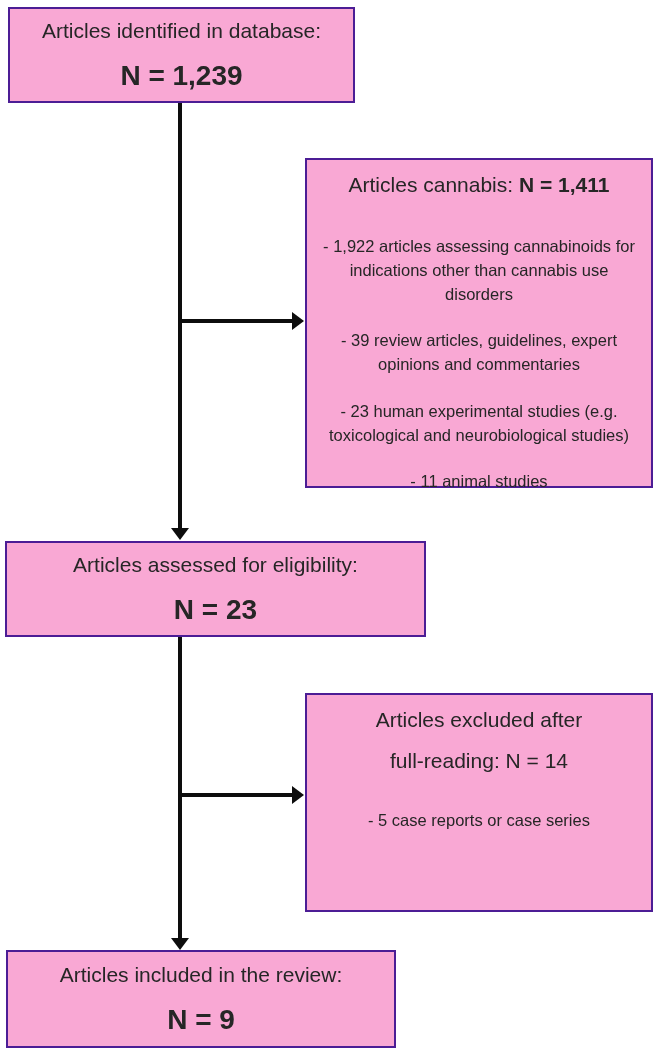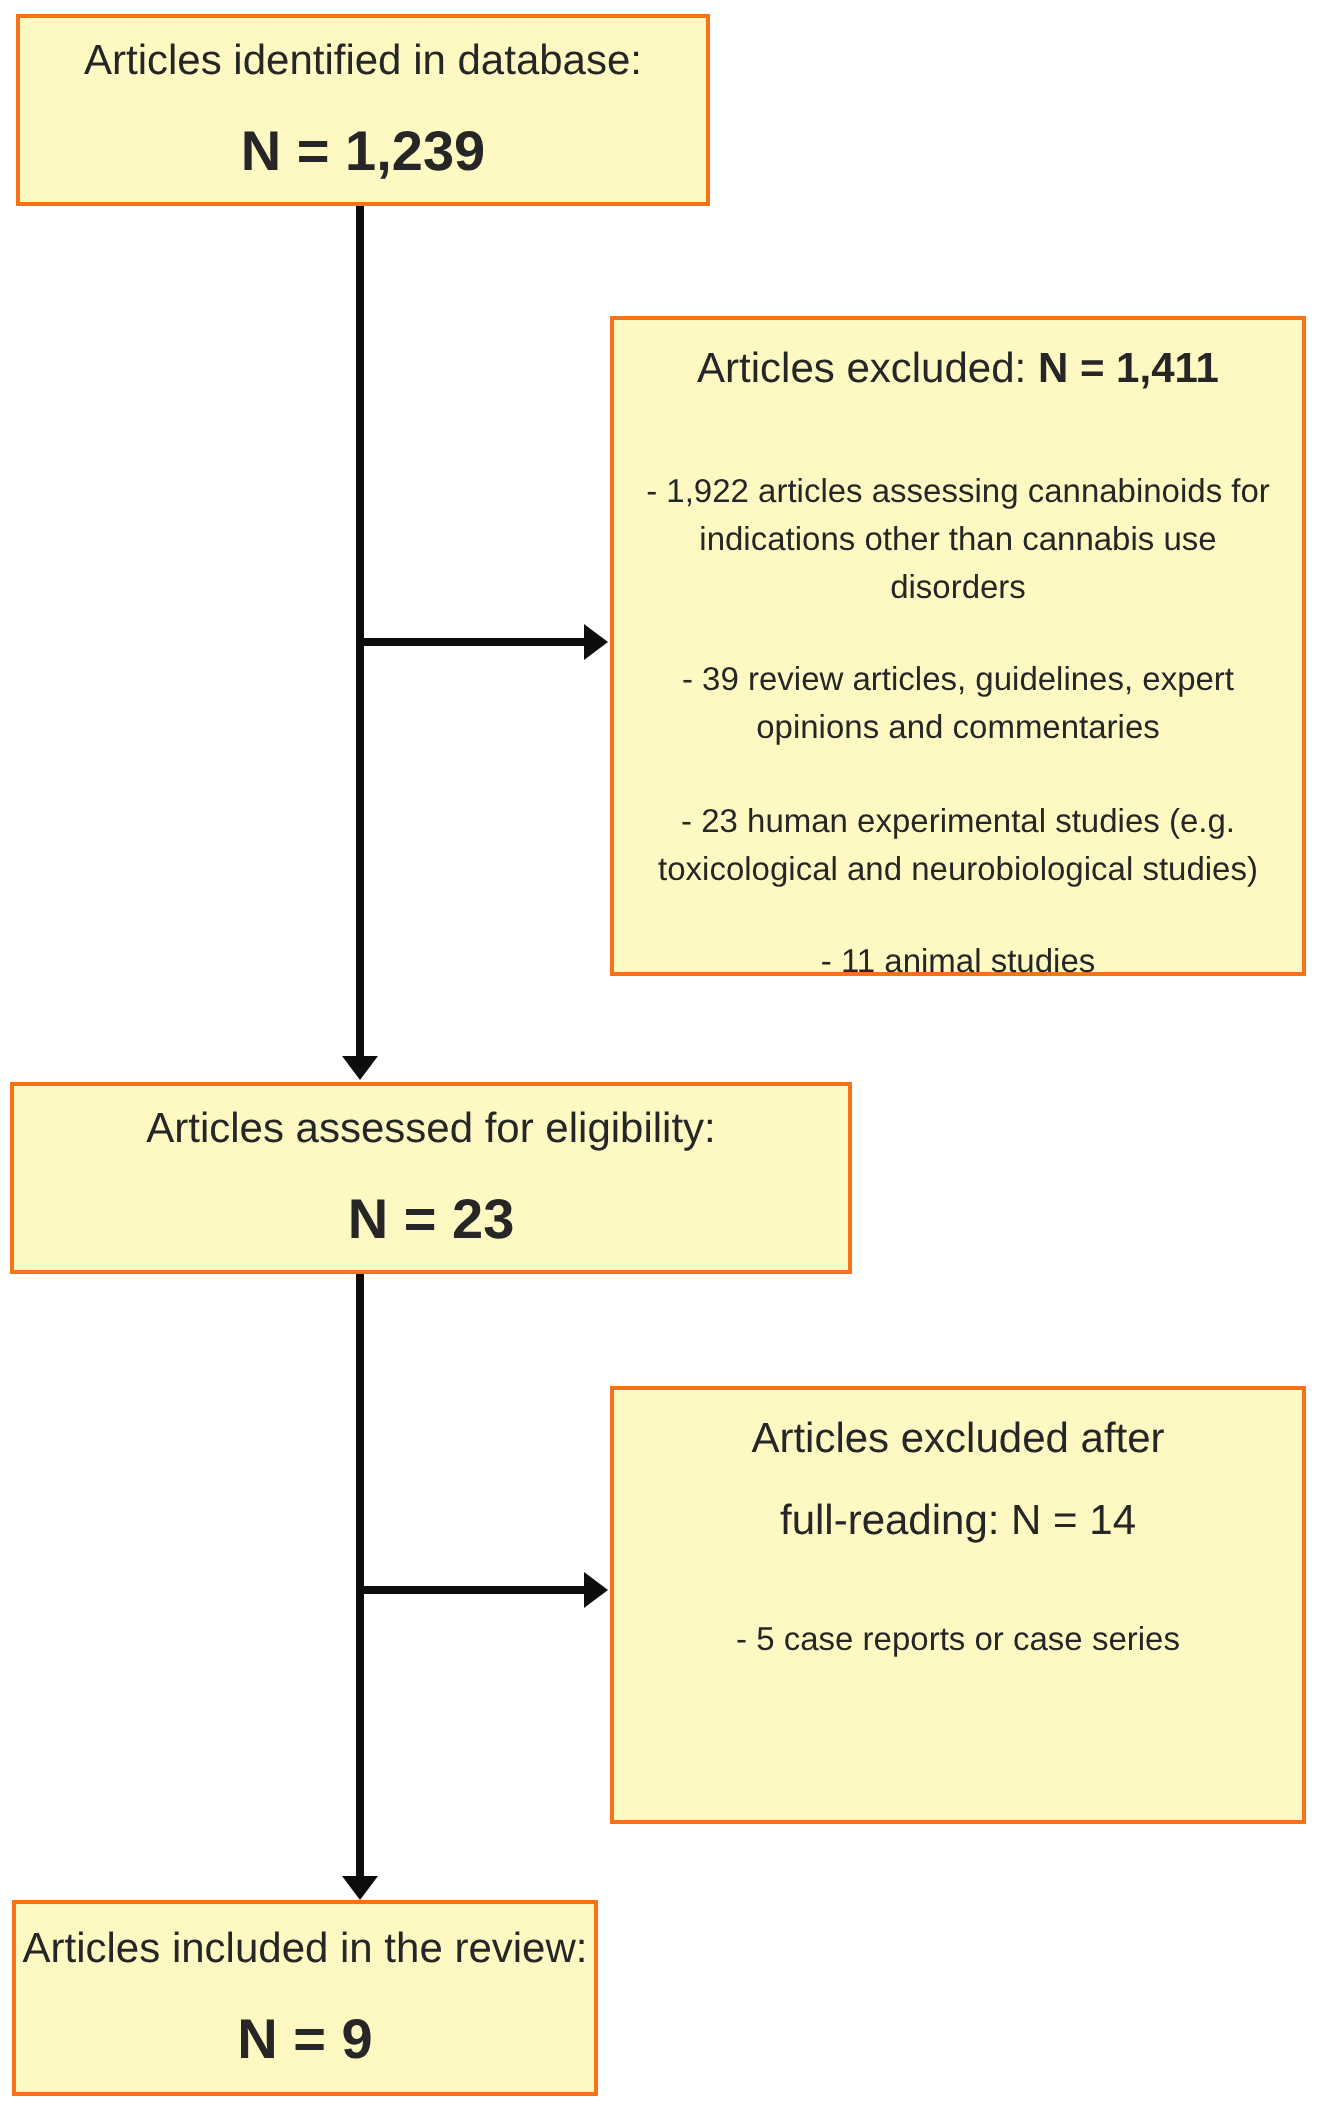--- a/index.html
+++ b/index.html
@@ -10,22 +10,22 @@
   }
   .canvas {
     position: relative;
     width: 661px;
     height: 1056px;
     background: #ffffff;
     overflow: hidden;
   }
   .box {
     position: absolute;
-    background: #fef9c3;
-    border: 2px solid #f97316;
+    background: #f9a8d4;
+    border: 2px solid #4c1d95;
     text-align: center;
   }
   .main-box {
     display: flex;
     flex-direction: column;
     justify-content: center;
     align-items: center;
     gap: 17px;
   }
   .main-box .title { font-size: 21px; }
@@ -80,21 +80,21 @@
   </div>
 
   <div class="arrow-shaft-v" style="left:178px; top:103px; height:426px;"></div>
   <div class="arrowhead-down" style="left:171px; top:528px;"></div>
 
   <div class="arrow-shaft-h" style="left:180px; top:319px; width:112px;"></div>
   <div class="arrowhead-right" style="left:292px; top:312px;"></div>
 
   <div class="box side-box" style="left:305px; top:158px; width:348px; height:330px;">
     <div class="header">
-      <span>Articles excluded: </span><span class="count">N = 1,411</span>
+      <span>Articles cannabis: </span><span class="count">N = 1,411</span>
     </div>
     <div class="bullets">
       <div class="bullet">- 1,922 articles assessing cannabinoids for indications other than cannabis use disorders</div>
       <div class="bullet">- 39 review articles, guidelines, expert opinions and commentaries</div>
       <div class="bullet">- 23 human experimental studies (e.g. toxicological and neurobiological studies)</div>
       <div class="bullet">- 11 animal studies</div>
     </div>
   </div>
 
   <div class="box main-box" style="left:5px; top:541px; width:421px; height:96px;">
@@ -111,18 +111,18 @@
   <div class="box side-box" style="left:305px; top:693px; width:348px; height:219px;">
     <div class="header-line">Articles excluded after</div>
     <div class="header-line">
       <span>full-reading: </span><span class="count" style="font-weight:normal;">N = 14</span>
     </div>
     <div class="bullets bullets-short">
       <div class="bullet">- 5 case reports or case series</div>
     </div>
   </div>
 
-  <div class="box main-box" style="left:6px; top:950px; width:293px; height:98px;">
+  <div class="box main-box" style="left:6px; top:950px; width:390px; height:98px;">
     <div class="title">Articles included in the review:</div>
     <div class="count">N = 9</div>
   </div>
 
 </div>
 
 </body></html>

